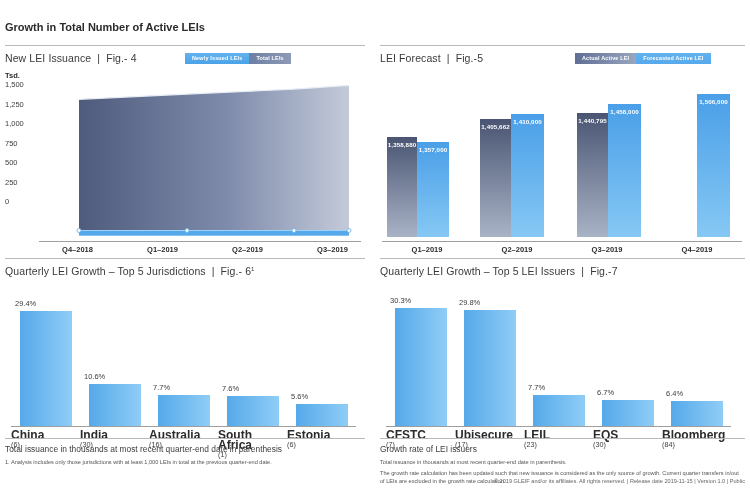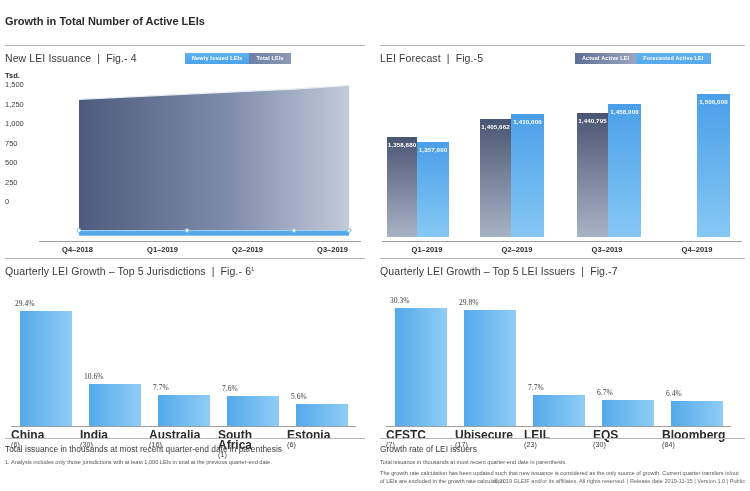--- a/index.html
+++ b/index.html
@@ -11,21 +11,21 @@
     overflow:hidden;
     position:relative;
   }
   .page{position:relative;width:750px;height:491px;}
 
   
   .hdr{position:absolute;left:5px;top:2px;width:740px;}
   .hdr-title{font-size:11.5px;font-weight:bold;color:#6a7fa8;letter-spacing:.1px;line-height:14px;}
   .hdr-title .sep{color:#9aa8c2;font-weight:bold;}
   .hdr-title .q{color:#6a7fa8;}
-  .hdr-sub{font-size:11px;font-weight:bold;color:#2b2b2b;line-height:14px;margin-top:12px;}
+  .hdr-sub{font-size:11px;font-weight:bold;color:#2b2b2b;line-height:14px;margin-top:18px;}
 
   
   .panel{position:absolute;}
   .rule{border-top:1px solid #b9b9b9;width:100%;}
   .panel-title{font-size:10.5px;color:#3a3a3a;margin-top:6px;letter-spacing:.1px;}
   .panel-title .fig{color:#3a3a3a;}
   .sup{font-size:6px;vertical-align:super;}
 
   
   .legend{position:absolute;display:flex;height:11px;}
@@ -52,21 +52,21 @@
   .c2-xlabels{position:absolute;left:2px;top:200px;width:360px;display:flex;}
   .c2-xlabels div{flex:1;text-align:center;font-size:7.5px;font-weight:bold;color:#2b2b2b;}
   .grp{position:absolute;bottom:0;display:flex;align-items:flex-end;}
   .bar-act{background:linear-gradient(180deg,#4a5573,#a9b3c6);position:relative;}
   .bar-fct{background:linear-gradient(180deg,#4a9fe8,#86c8f4);position:relative;}
   .vlab{position:absolute;top:4px;left:0;right:0;text-align:center;font-size:6.2px;color:#ffffff;font-weight:bold;white-space:nowrap;letter-spacing:.1px;}
 
   
   #c3{left:5px;top:258px;width:360px;height:180px;}
   #c4{left:380px;top:258px;width:365px;height:180px;}
-  .gplot{position:absolute;left:6px;top:28px;width:345px;height:140px;display:flex;align-items:flex-start;font-family:Liberation Serif, serif;}
+  .gplot{position:absolute;left:6px;top:28px;width:345px;height:140px;display:flex;align-items:flex-start;}
   .gcol{flex:1;display:flex;flex-direction:column;align-items:center;justify-content:flex-end;height:100%;}
   .gbar{width:52px;background:linear-gradient(90deg,#55a9ea,#8fcdf6);}
   .gval{font-size:7.5px;color:#3c3c3c;margin-bottom:3px;align-self:flex-start;margin-left:4px;}
   .gaxis{position:absolute;left:6px;top:168px;width:345px;border-top:1px solid #9e9e9e;}
   .glabels{position:absolute;left:6px;top:172px;width:345px;display:flex;}
   .glabels .gl{flex:1;}
   .gl-name{font-size:12px;font-weight:bold;color:#2b2b2b;line-height:10px;}
   .gl-sub{font-size:7.2px;color:#3c3c3c;line-height:10px;}
 
   

